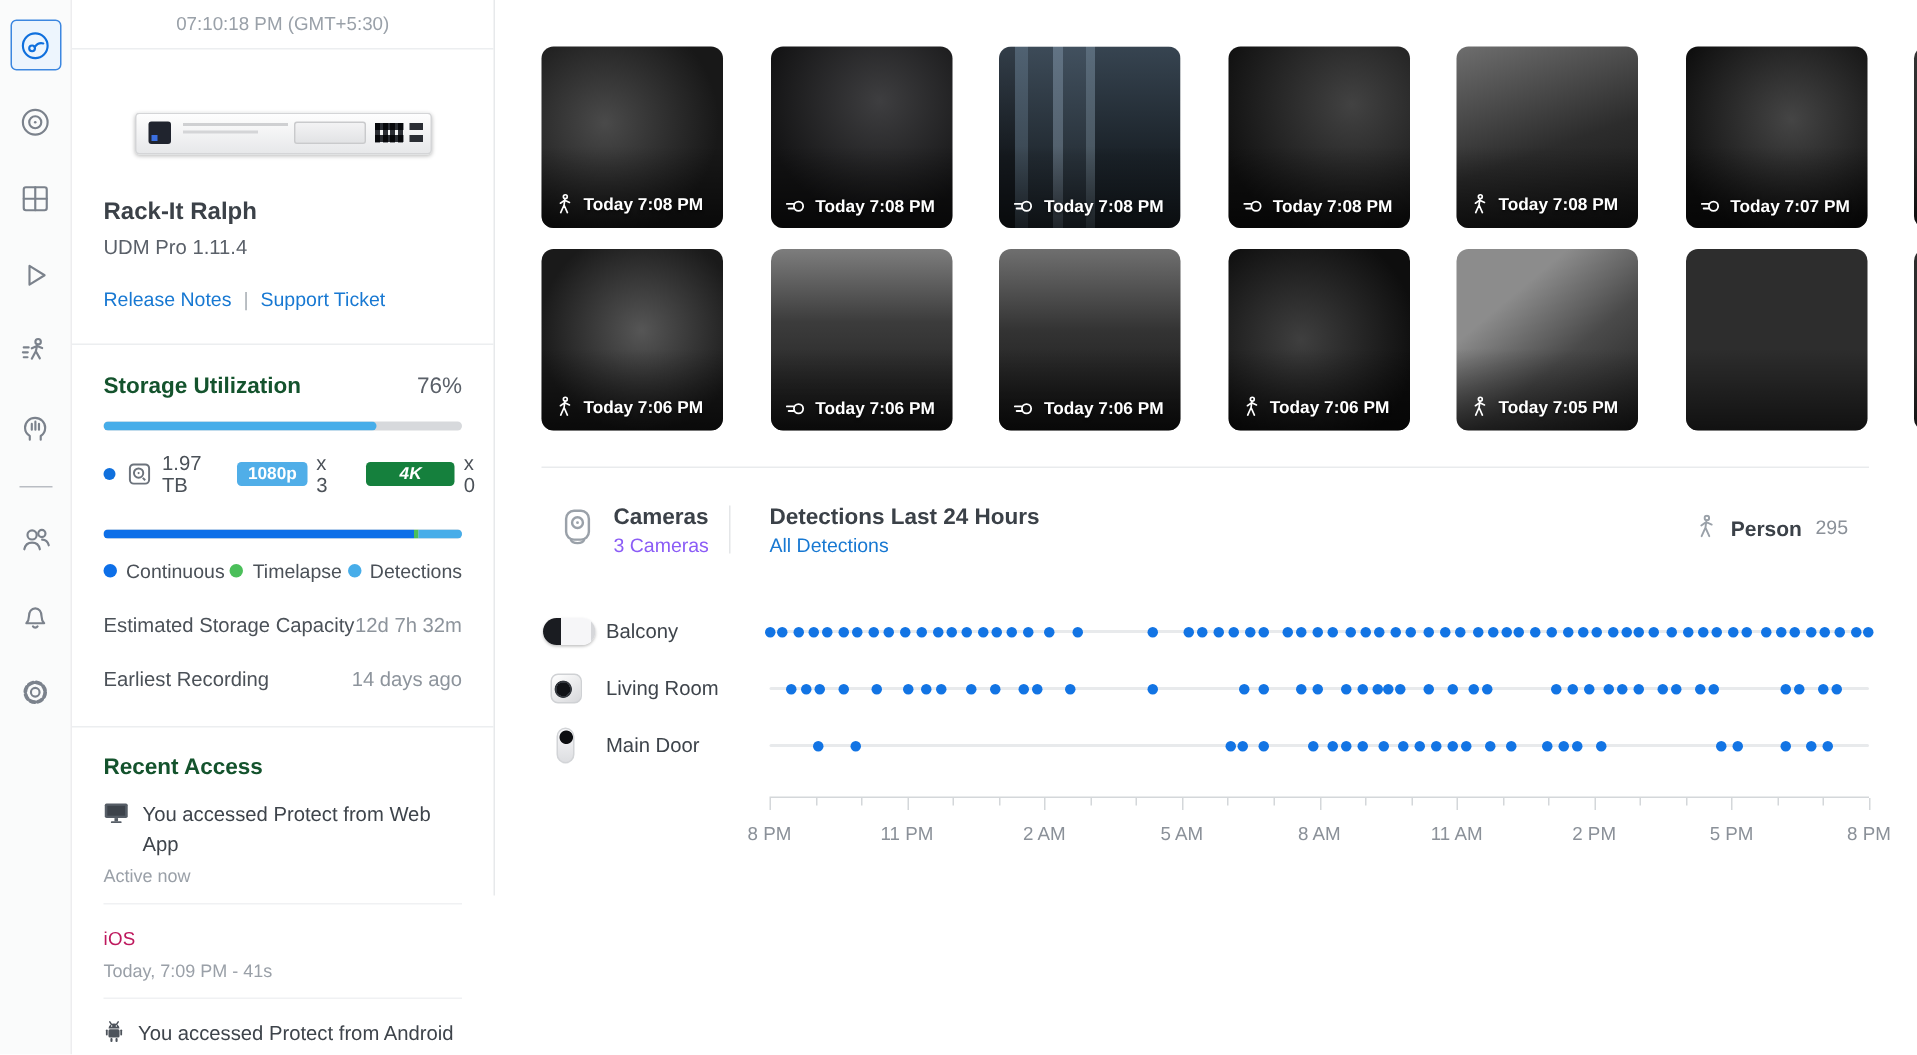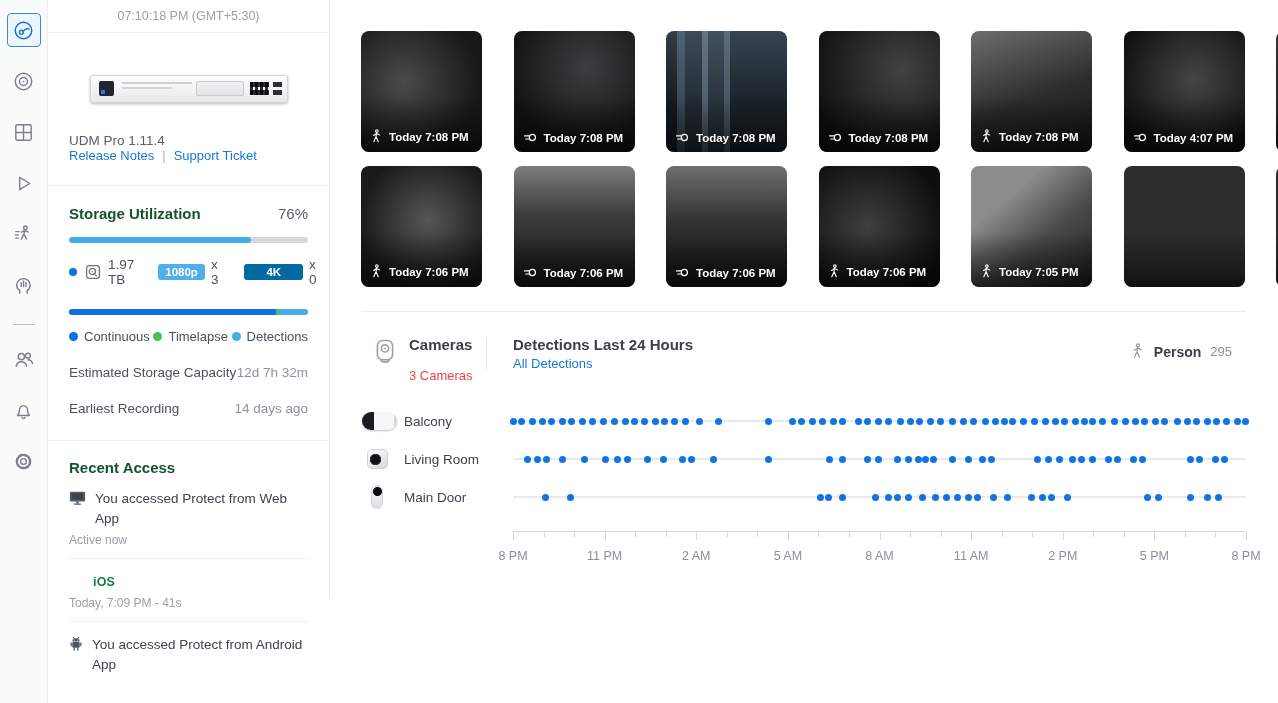--- a/index.html
+++ b/index.html
@@ -38,50 +38,50 @@
     border-radius:2px; background:linear-gradient(#f3f3f4,#e2e3e5); }
   .udm .ports { position:absolute; left:160px; top:7px; width:19px; height:13px;
     background:
       repeating-linear-gradient(90deg,#2b2e34 0 3.5px, transparent 3.5px 5px),
       repeating-linear-gradient(180deg,#2b2e34 0 5px, transparent 5px 8px);
     background-blend-mode:multiply; }
   .udm .sfp { position:absolute; left:183px; top:7px; width:9px; height:13px;
     background:repeating-linear-gradient(180deg,#2b2e34 0 5px, transparent 5px 8px); }
   .dev-name { font-size:16px; font-weight:700; color:#3b4148; }
   .dev-model { font-size:13.5px; color:#5a6069; margin-top:6px; }
-  .dev-links { font-size:13px; margin-top:0; }
+  .dev-links { font-size:13px; margin-top:20px; }
   .link { color:#1778d2; cursor:pointer; text-decoration:none; }
   .dev-links .sep { color:#aab0b6; margin:0 8px; }
 
   .sec-storage { padding-top:19px; padding-bottom:24px; }
   .row-between { display:flex; justify-content:space-between; align-items:baseline; }
   .h-title { font-size:15px; font-weight:700; color:#14532d; }
   .h-val { font-size:15px; color:#5a6069; }
   .bar { height:6px; border-radius:3px; background:#d7d9dc; margin-top:15px; overflow:hidden; display:flex; }
   .bar-fill { height:100%; border-radius:3px; background:#47ade9; }
   .bar-seg { height:100%; }
   .disk-row { display:flex; align-items:center; margin-top:14px; font-size:13.5px; color:#4b5158; }
   .info-dot { width:8px; height:8px; border-radius:50%; background:#1070dd; margin-right:8px; flex:0 0 auto; }
   .hdd-ic { color:#6c737c; margin-right:7px; display:flex; }
   .chip { color:#fff; font-size:11.5px; font-weight:700; padding:2px 7px; border-radius:3px; }
   .chip-1080 { background:#50aee8; margin-left:24px; }
-  .chip-4k { background:#0369a1; margin-left:26px; padding:2px 22px; }
+  .chip-4k { background:#15803d; margin-left:26px; padding:2px 22px;font-style:italic; }
   .chip-x { margin-left:6px; color:#4b5158; }
   .legend { display:flex; justify-content:space-between; margin-top:14px; font-size:13px; color:#4b5158; }
   .legend .li { display:flex; align-items:center; gap:6px; }
   .legend .dot { width:9px; height:9px; border-radius:50%; }
   .kv { display:flex; justify-content:space-between; font-size:13.5px; margin-top:21px; }
   .kv .k { color:#4b5158; } .kv .v { color:#8d949c; }
 
   .sec-recent { padding-top:18px; border-bottom:none; }
   .ra-item { padding:13px 0 11px; border-bottom:1px solid #f0f1f3; }
   .ra-item:last-child { border-bottom:none; }
   .ra-line { display:flex; align-items:flex-start; gap:9px; font-size:13.5px; color:#3e444b; line-height:1.45; }
   .ra-ic { flex:0 0 auto; margin-top:1px; color:#565d66; display:flex; }
-  .ios-txt { font-weight:700; font-size:12.5px; color:#15803d; letter-spacing:.2px;margin-left:24px; }
+  .ios-txt { font-weight:400; font-size:12.5px; color:#be185d; letter-spacing:.2px; }
   .ra-time { font-size:12px; color:#9aa0a8; margin-top:5px; }
 
   
   .main { position:absolute; left:330px; top:0; width:948px; height:703px; overflow:hidden; }
 
   .thumb-grid { position:absolute; left:31px; top:31px; display:grid;
     grid-template-columns:repeat(7,121px); column-gap:31.5px; row-gap:14px; }
   .thumb { position:relative; width:121px; height:121px; border-radius:8px; overflow:hidden;
     background:#222; cursor:pointer; }
   .thumb::after { content:''; position:absolute; inset:0;
@@ -102,21 +102,21 @@
   .thumb:nth-child(9){background:linear-gradient(180deg,#7d7d7d,#3c3c3c 40%,#191919);}
   .thumb:nth-child(10){background:linear-gradient(180deg,#6f6f6f,#333 45%,#151515);}
   .thumb:nth-child(11){background:radial-gradient(circle at 40% 50%,#3f3f3f,#0e0e0e 82%);}
   .thumb:nth-child(12){background:linear-gradient(140deg,#8c8c8c 0 28%,#4a4a4a 60%,#202020);}
   .thumb.partial { background:#2d2d2d; }
 
   .main-divider { position:absolute; left:31px; top:311px; width:885px; height:0; border-top:1px solid #e9ebed; }
 
   .hdr-cam-ic { position:absolute; left:41px; top:337px; color:#9aa1a9; }
   .hdr-cam-title { position:absolute; left:79px; top:336px; font-size:15px; font-weight:700; color:#3b4148; }
-  .hdr-cam-sub { position:absolute; left:79px; top:368px; font-size:13px; color:#ef4444; }
+  .hdr-cam-sub { position:absolute; left:79px; top:356px; font-size:13px; color:#8b5cf6; }
   .hdr-vdiv { position:absolute; left:156px; top:337px; width:0; height:32px; border-left:1px solid #e4e6e8; }
   .hdr-det-title { position:absolute; left:183px; top:336px; font-size:15px; font-weight:700; color:#3b4148; }
   .hdr-det-link { position:absolute; left:183px; top:356px; font-size:13px; }
   .person-filter { position:absolute; right:46px; top:343px; display:flex; align-items:center; gap:9px; cursor:pointer; }
   .person-filter .pf-ic { color:#9aa1a9; display:flex; }
   .person-filter .pf-label { font-size:14px; font-weight:700; color:#3b4148; }
   .person-filter .pf-count { font-size:13px; color:#8b9199; }
 
   .tl-row { position:absolute; left:0; width:916px; height:28px; cursor:pointer; }
   .tl-row .av { position:absolute; }
@@ -231,20 +231,21 @@
 
     <section class="sec sec-device">
       <div class="udm">
         <div class="screen"></div>
           <div class="vent1"></div>
           <div class="vent2"></div>
         <div class="bay"></div>
           <div class="ports"></div>
           <div class="sfp"></div>
       </div>
+      <div class="dev-name">Rack-It Ralph</div>
       <div class="dev-model">UDM Pro 1.11.4</div>
       <div class="dev-links">
         <a class="link">Release Notes</a><span class="sep">|</span><a class="link">Support Ticket</a>
       </div>
     </section>
 
     <section class="sec sec-storage">
       <div class="row-between">
         <span class="h-title">Storage Utilization</span>
         <span class="h-val">76%</span>
@@ -404,21 +405,21 @@
           </span>
         </div>
         <div class="thumb">
           <span class="badge">
             <span style="display: flex;">
               <svg width="15" height="13" viewBox="0 0 16 14" fill="none" stroke="currentColor" stroke-width="1.3" stroke-linecap="round" stroke-linejoin="round">
                 <circle cx="10" cy="7" r="3.3"></circle>
                 <path d="M1.6 5.3 H6.3 M2.9 8.6 H6.4"></path>
               </svg>
             </span>
-            <span>Today 4:07 PM</span>
+            <span>Today 7:07 PM</span>
           </span>
         </div>
         <div class="thumb"></div>
         <div class="thumb">
           <span class="badge">
             <span style="display: flex;">
               <svg width="13" height="15" viewBox="0 0 14 16" fill="none" stroke="currentColor" stroke-width="1.2" stroke-linecap="round" stroke-linejoin="round">
                 <circle cx="7.4" cy="2.2" r="1.4"></circle>
                 <path d="M7.1 3.8 L6.5 8.2 M6.5 8.2 L4.1 13.6 M6.5 8.2 L8.9 13.6 M3.9 6.9 L7 4.7 L10.4 6.3"></path>
               </svg>

